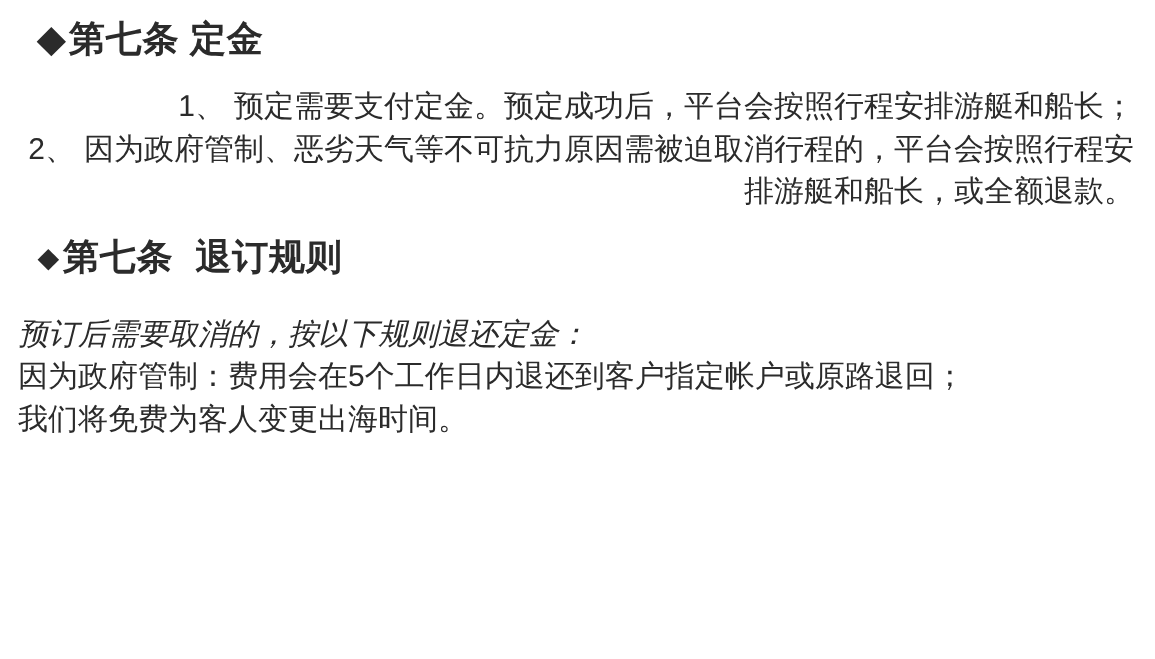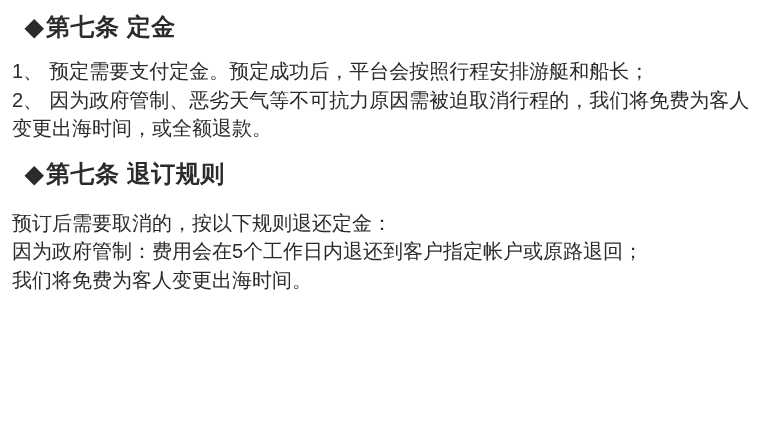--- a/index.html
+++ b/index.html
@@ -29,53 +29,56 @@
     font-weight: 700;
     line-height: 30px;
     color: #2b2b2b;
     letter-spacing: 0.5px;
   }
   .section-heading .diamond {
     margin-right: 2px;
   }
   .section-heading.second {
     margin-top: 16px;
+    font-family: Liberation Mono, monospace;
   }
   .clauses {
     margin-top: 15px;
     max-width: 744px;
+    text-align: right;
   }
   .clauses p {
     margin: 0;
   }
   .clause-marker {
     margin-right: 6px;
   }
   .intro {
     margin: 20px 0 0 0;
+    font-style: italic;
   }
   .rules p {
     margin: 0;
   }
 </style>
 </head>
 <body>
 
 <div class="page">
 
   <h2 class="section-heading">
     <span class="diamond">◆</span><span>第七条 定金</span>
   </h2>
 
   <div class="clauses">
     <p>
       <span class="clause-marker">1、</span><span>预定需要支付定金。预定成功后，平台会按照行程安排游艇和船长；</span>
     </p>
     <p>
-      <span class="clause-marker">2、</span><span>因为政府管制、恶劣天气等不可抗力原因需被迫取消行程的，我们将免费为客人变更出海时间，或全额退款。</span>
+      <span class="clause-marker">2、</span><span>因为政府管制、恶劣天气等不可抗力原因需被迫取消行程的，平台会按照行程安排游艇和船长，或全额退款。</span>
     </p>
   </div>
 
   <h2 class="section-heading second">
     <span class="diamond">◆</span><span>第七条 退订规则</span>
   </h2>
 
   <p class="intro">预订后需要取消的，按以下规则退还定金：</p>
 
   <div class="rules">

